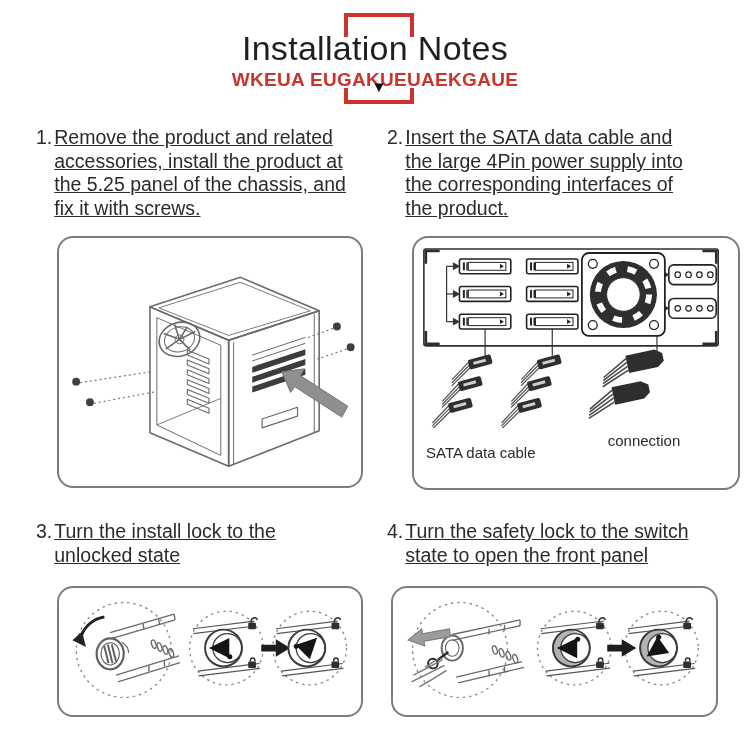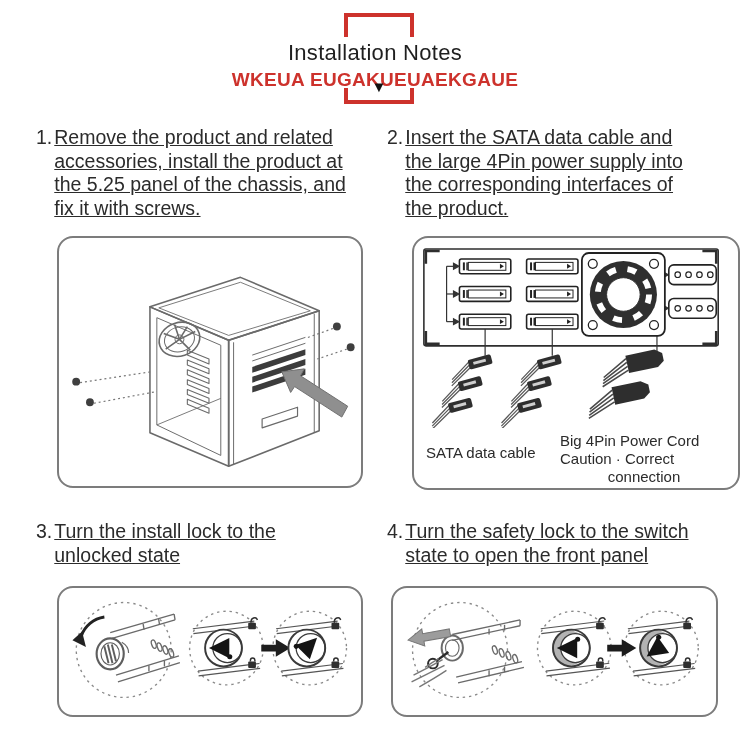--- a/index.html
+++ b/index.html
@@ -15,22 +15,22 @@
     font-family:"Liberation Sans", sans-serif;
     color:var(--text);
   }
   
   .bracket-top{
     position:absolute;top:13px;left:50%;margin-left:-31px;
     width:62px;height:20px;
     border:4px solid var(--accent-red);border-bottom:none;
   }
   .page-title{
-    position:absolute;top:40px;left:0;width:750px;text-align:center;
-    font-size:22px;font-weight:400;color:#1f1f1f;letter-spacing:.3px;
+    position:absolute;top:29px;left:0;width:750px;text-align:center;
+    font-size:34px;font-weight:400;color:#1f1f1f;letter-spacing:.3px;
   }
   .page-subtitle{
     position:absolute;top:69px;left:0;width:750px;text-align:center;
     font-size:19px;font-weight:700;color:var(--accent-red);letter-spacing:.3px;
   }
   .bracket-bottom{
     position:absolute;top:88px;left:50%;margin-left:-31px;
     width:62px;height:12px;
     border:4px solid var(--accent-red);border-top:none;
   }
@@ -286,22 +286,20 @@
           </g>
       <g transform="translate(200,150) rotate(-12)">
             <path d="M0,3 L-26,17 M0,7 L-27,20 M0,11 L-28,23 M0,15 L-29,26" stroke="#4a4a4a" stroke-width="1.6" fill="none"></path>
             <path d="M0,0 h30 l7,5 v8 l-7,5 h-30 z" fill="#2e2e2e"></path>
           </g>
     </g>
   </g>
 </svg>
 <div class="lbl" id="lbl-sata">SATA data cable</div>
 <div class="lbl" id="lbl-power">
-  <div class="pre">Big 4Pin Power Cord
-Caution · Correct</div>
   <div class="last">connection</div>
 </div>
 </div>
 
 <div class="illu" id="box3">
 <svg width="298" height="123" viewBox="0 0 302 127">
   <g stroke="#8a8a8a" stroke-width="1.4" stroke-dasharray="2.5,4" fill="none">
     <circle cx="64" cy="64" r="49"></circle>
         <circle cx="170" cy="62" r="38"></circle>
         <circle cx="256" cy="62" r="38"></circle>

